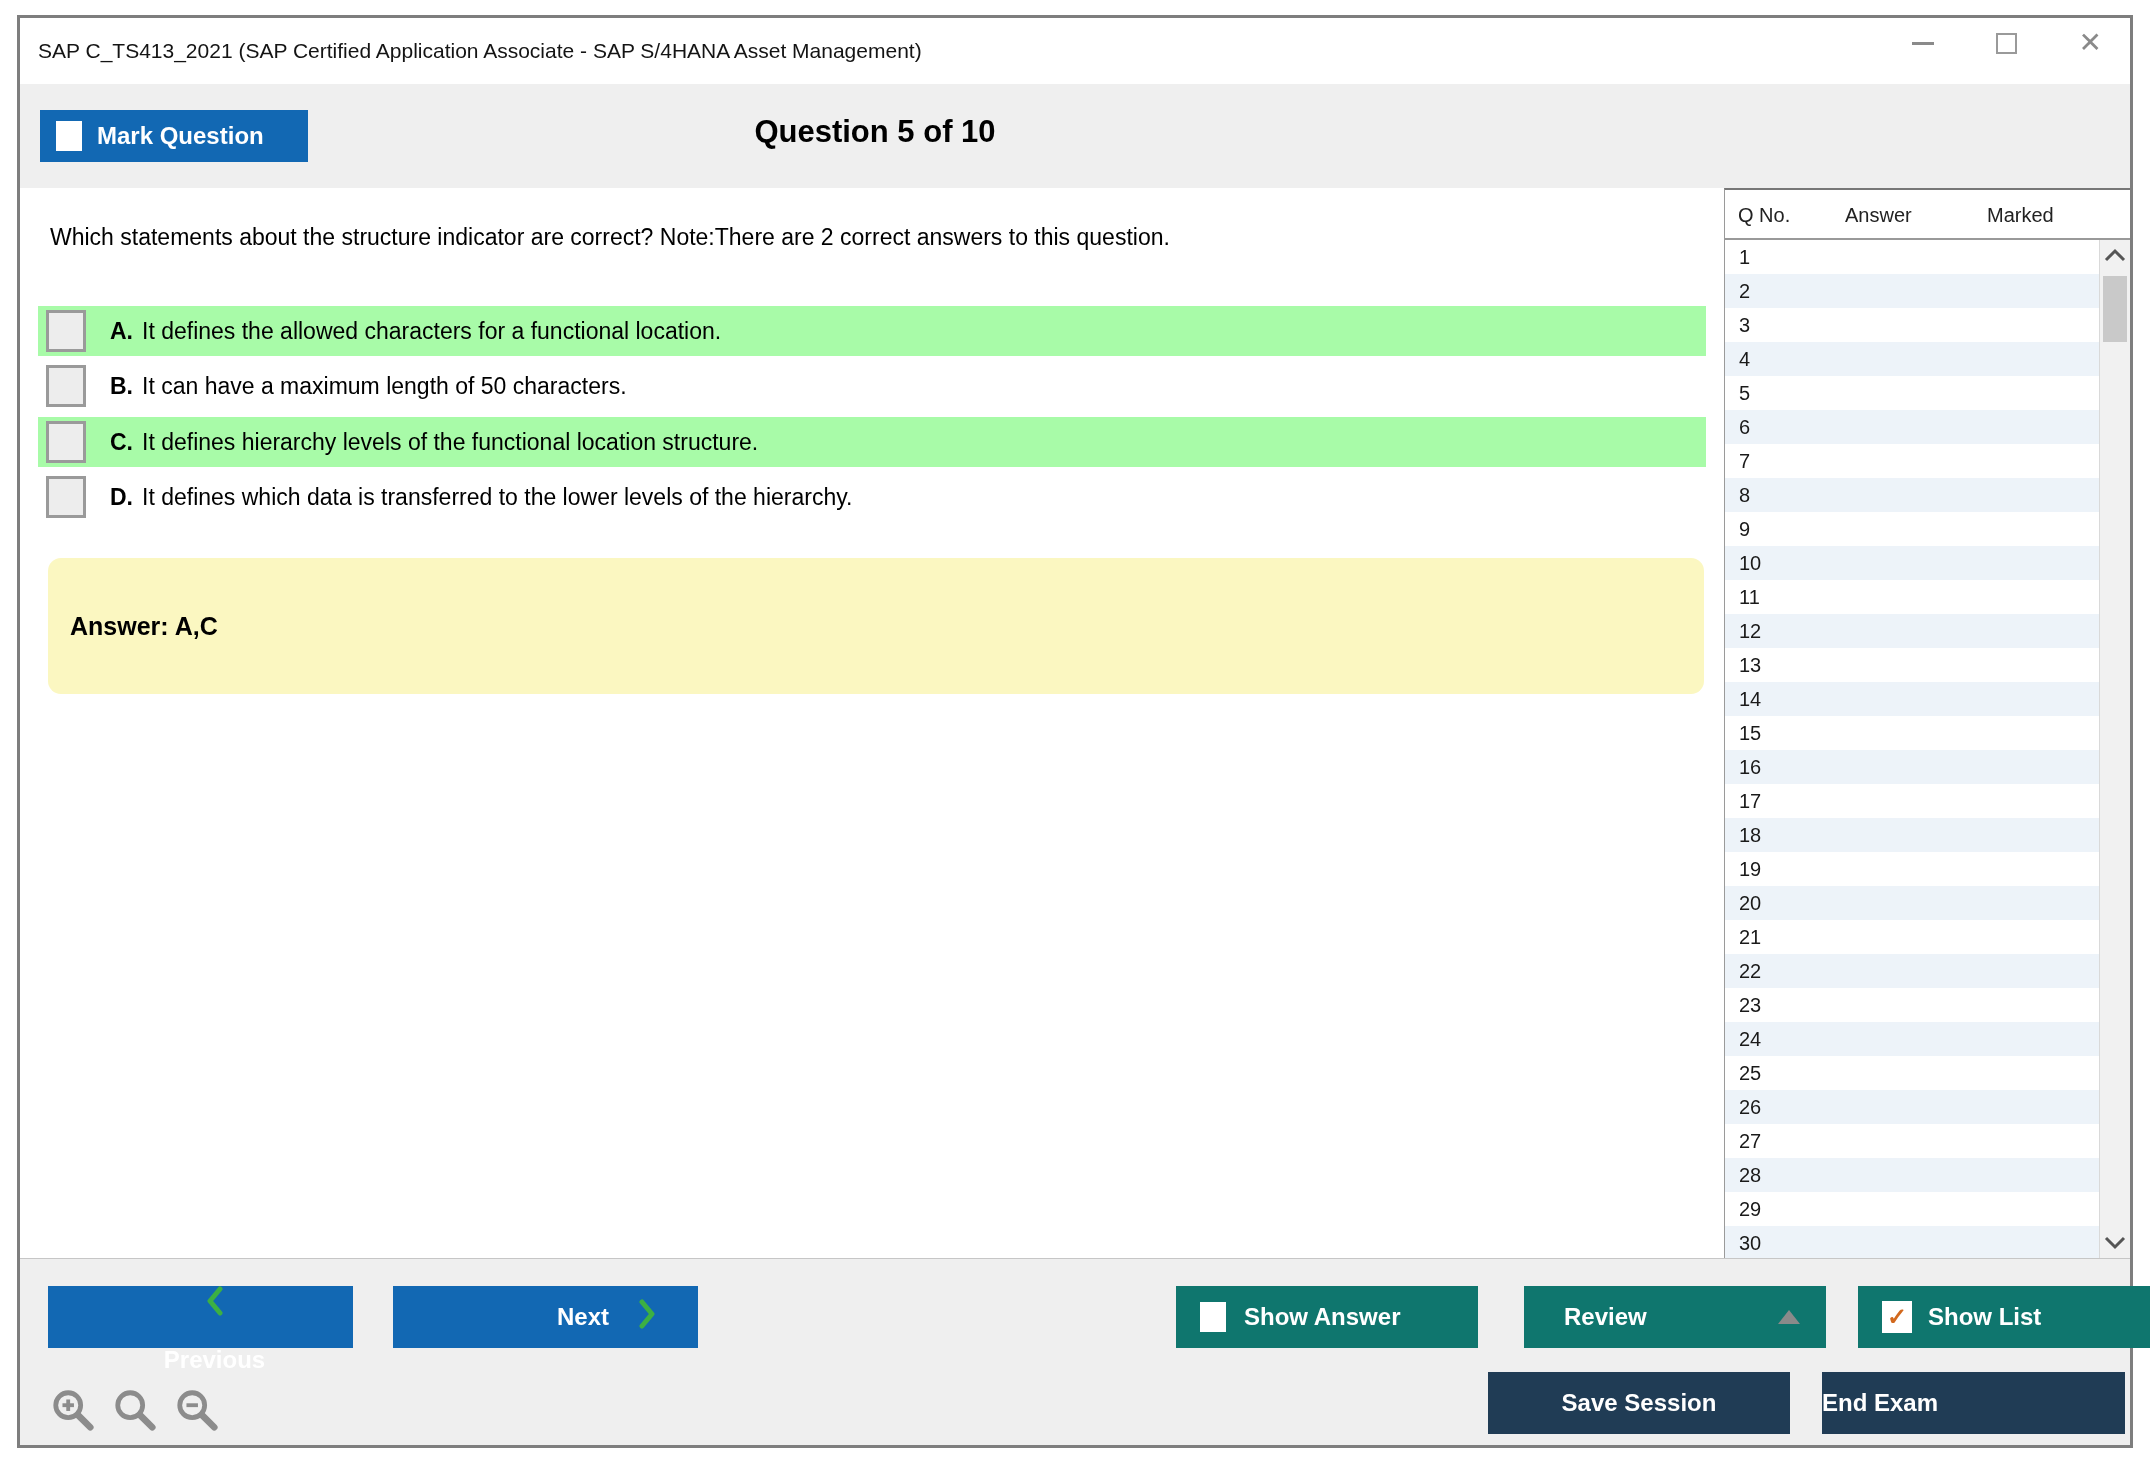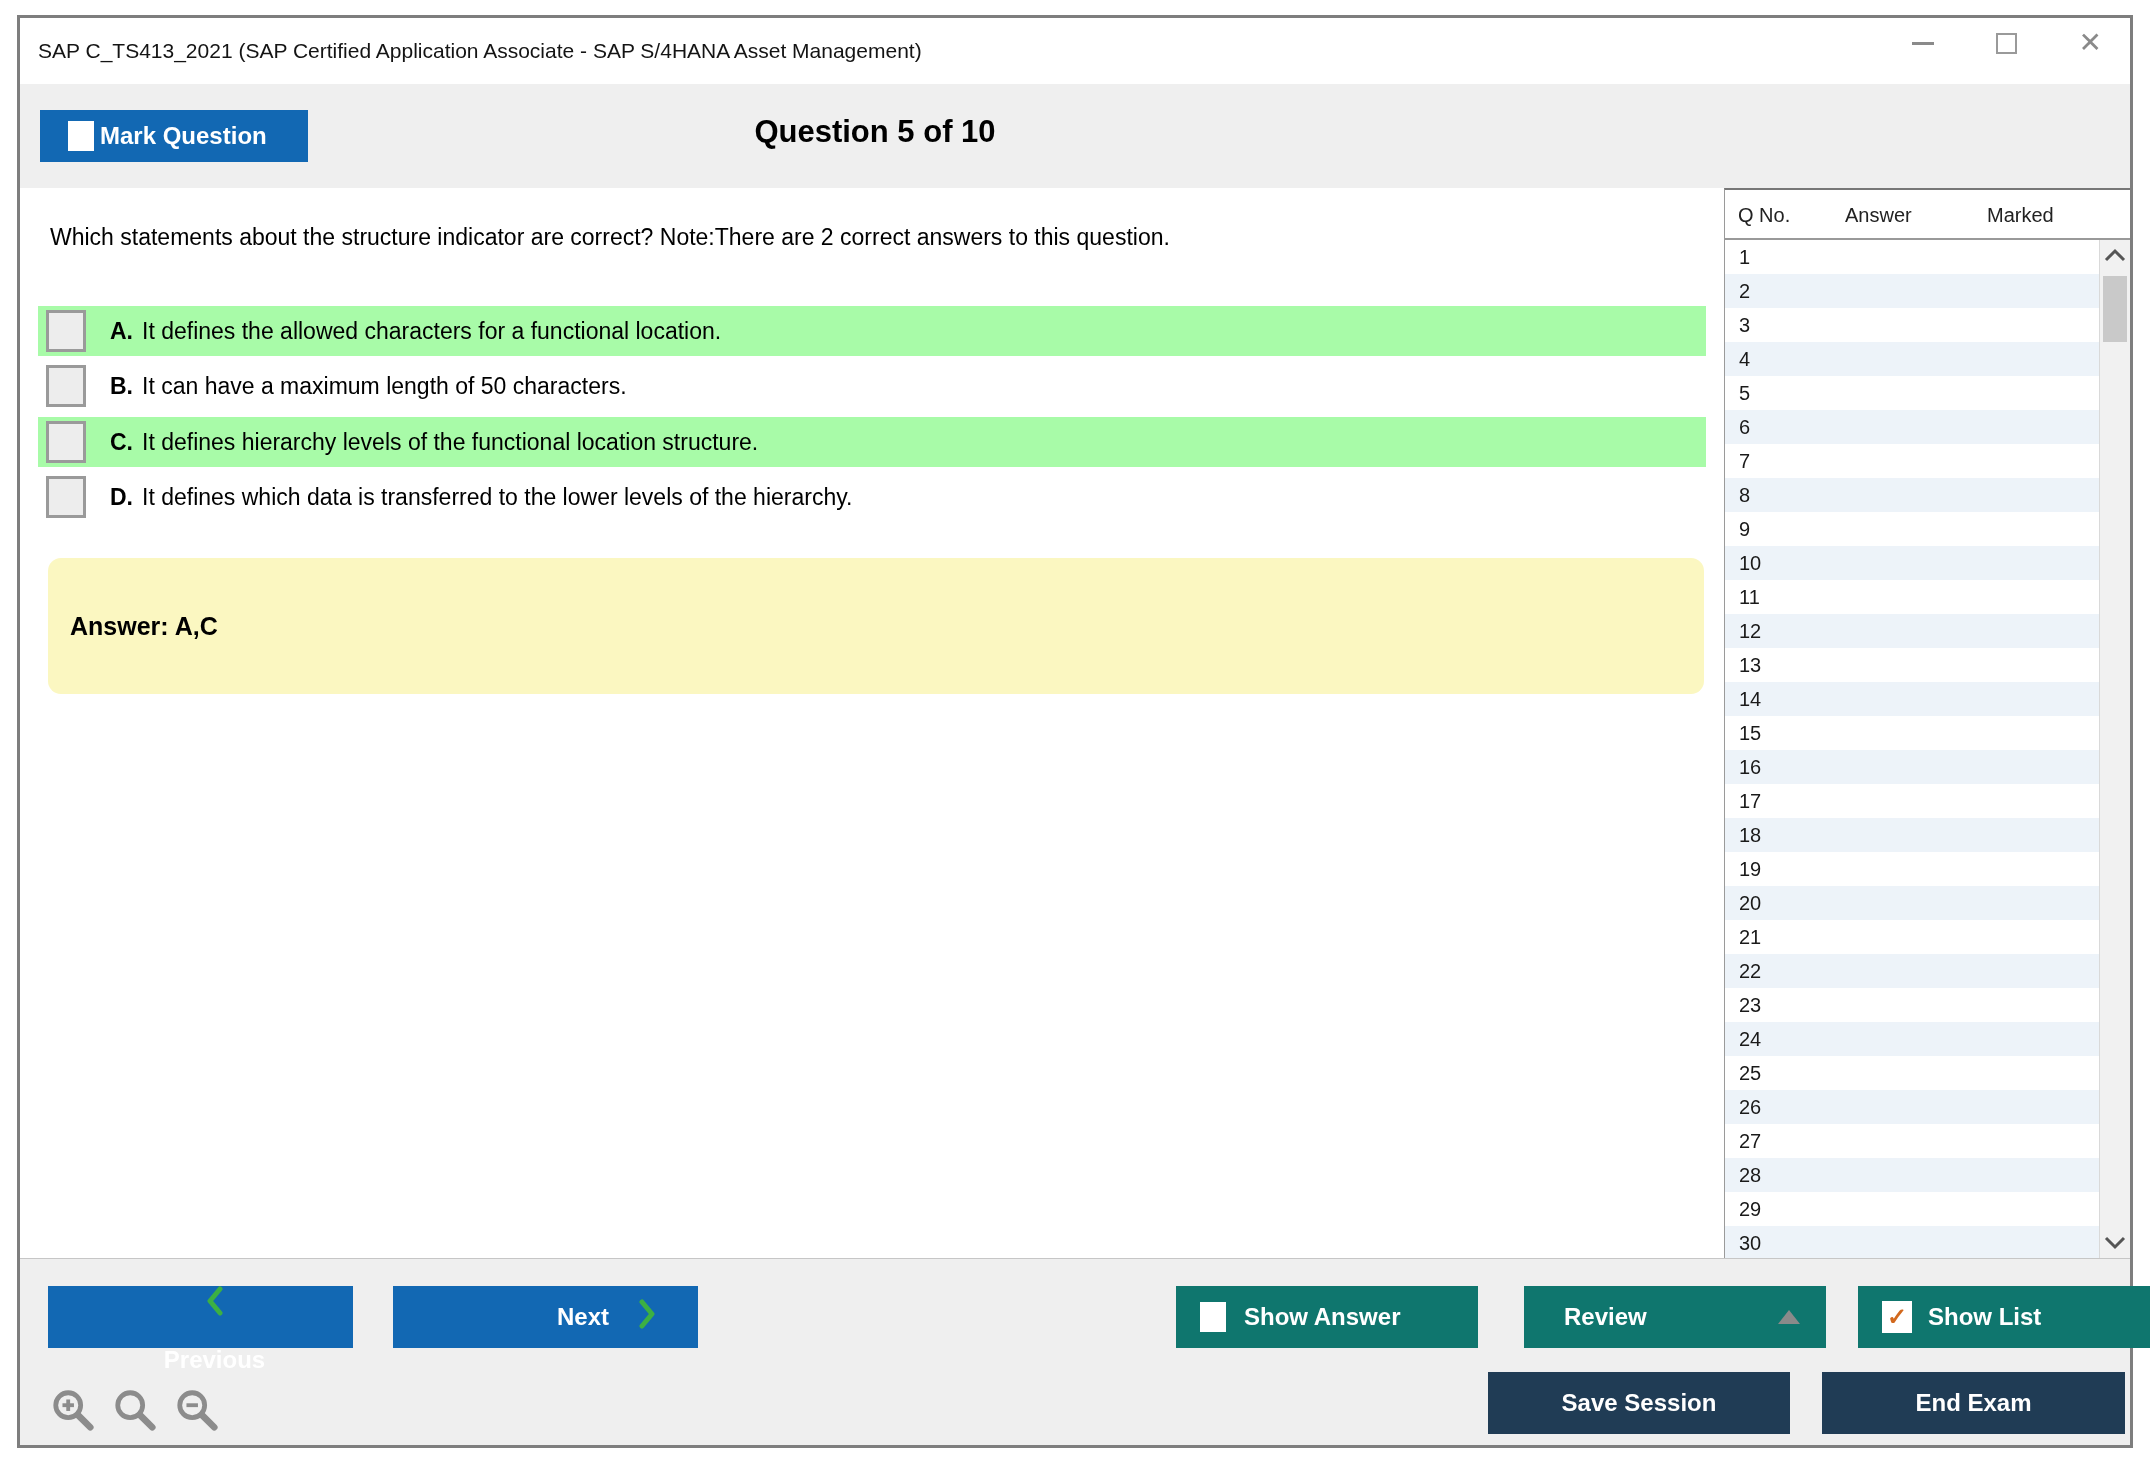--- a/index.html
+++ b/index.html
@@ -14,21 +14,21 @@
   .titlebar .title { margin-left:18px; font-size:21px; color:#141414; }
   .win-controls { position:absolute; right:28px; top:0; height:50px; display:flex; align-items:center; gap:62px; }
   .wc-min { width:22px; height:3px; background:#8a8a8a; }
   .wc-max { width:21px; height:21px; border:2px solid #9a9a9a; }
   .wc-close { font-size:28px; color:#8a8a8a; line-height:1; }
 
   
   .headerband { position:relative; height:104px; background:#efefef; }
   .mark-btn { position:absolute; left:20px; top:26px; width:268px; height:52px;
               background:#1268b3; color:#fff; font-weight:bold; font-size:24px;
-              display:flex; align-items:center; padding-left:28px; gap:6px; cursor:pointer; }
+              display:flex; align-items:center; padding-left:16px; gap:15px; cursor:pointer; }
   .mark-box { width:26px; height:30px; background:#fff; flex:0 0 auto; }
   .q-counter { position:absolute; left:0; right:400px; top:30px; text-align:center;
                font-size:31px; font-weight:bold; color:#000; }
 
   
   .content { position:relative; height:1089px; background:#fff; }
   .question-text { position:absolute; left:30px; top:36px; font-size:23px; color:#000; }
 
   .option { position:absolute; left:18px; width:1668px; height:50px; display:flex; align-items:center; }
   .option.highlighted { background:#a8fba8; }
@@ -67,21 +67,21 @@
   .btn-orange { background:#0f766e;margin-left:36px; }
   .btn-navy   { background:#203c55; }
 
   .btn-prev { left:28px;  top:27px; width:305px; padding-left:28px; gap:24px;flex-direction:column; }
   .btn-next { left:373px; top:27px; width:305px; justify-content:flex-end; padding-right:42px; gap:30px; }
 
   .btn-show-answer { left:1120px; top:27px; width:302px; padding-left:24px; gap:18px; }
   .btn-review      { left:1468px; top:27px; width:302px; padding-left:40px; }
   .btn-show-list   { left:1802px; top:27px; width:306px; padding-left:24px; gap:16px; }
   .btn-save        { left:1468px; top:113px; width:302px; justify-content:center; }
-  .btn-end         { left:1802px; top:113px; width:303px; justify-content:center; }
+  .btn-end         { left:1802px; top:113px; width:303px; }
 
   .white-box { width:26px; height:30px; background:#fff; flex:0 0 auto; }
   .check-box { width:30px; height:32px; background:#fff; flex:0 0 auto; display:flex;
                align-items:center; justify-content:center; color:#d2691e; font-size:24px; font-weight:bold; }
   .tri-up { position:absolute; right:26px; top:24px; width:0; height:0;
             border-left:11px solid transparent; border-right:11px solid transparent;
             border-bottom:14px solid #8a8a8a; }
 
   .zoom-icons { position:absolute; left:30px; top:128px; display:flex; gap:16px; }
   .zoom-icons svg { display:block; }

